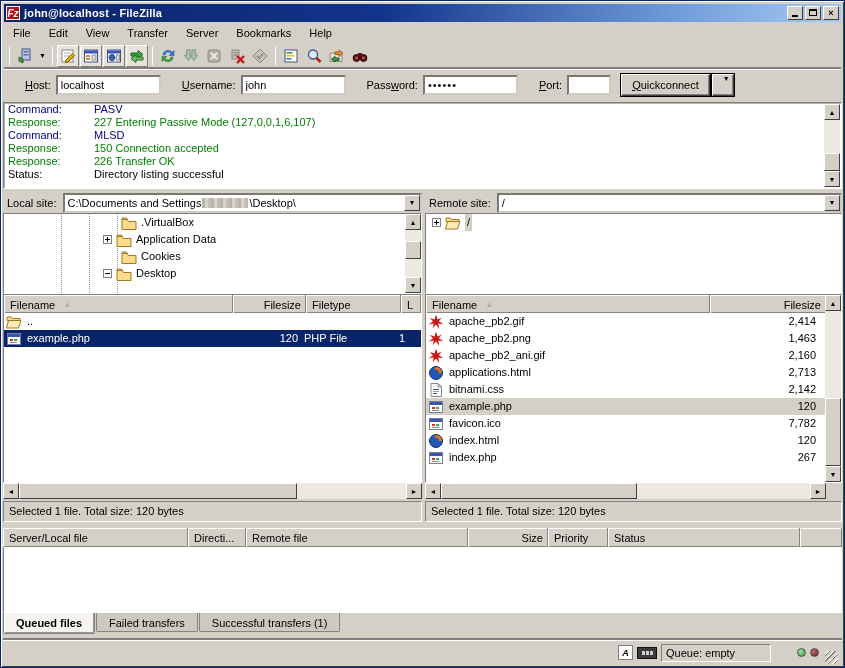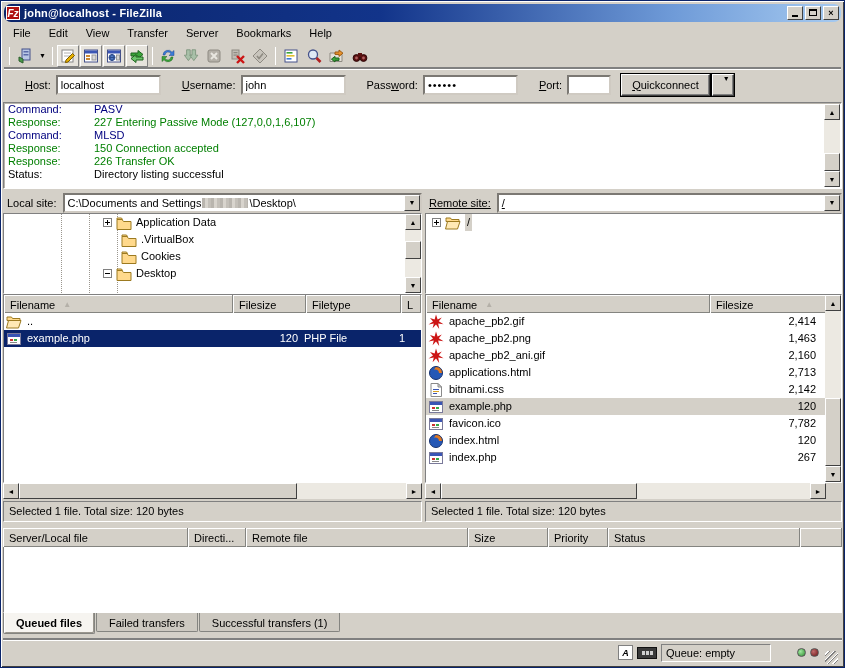--- a/index.html
+++ b/index.html
@@ -4,21 +4,21 @@
 <style>
   * { margin:0; padding:0; box-sizing:border-box; }
   html,body { width:845px; height:668px; overflow:hidden; }
   body { font-family:"Liberation Sans","DejaVu Sans",sans-serif; font-size:11px; color:#000; background:#d4d0c8; }
   #win { position:relative; width:845px; height:668px; background:#d4d0c8;
          border:1px solid #0a246a; box-shadow: inset 1px 1px 0 #fff, inset -1px -1px 0 #404040; }
 
   
   .titlebar { position:absolute; top:3px; left:3px; right:3px; height:18px;
     background:linear-gradient(90deg,#0a246a 0%,#12348a 45%,#6f9bd8 80%,#a6caf0 100%);
-    display:flex; align-items:center; padding:0 2px;border-radius:7px; }
+    display:flex; align-items:center; padding:0 2px; }
   .fzlogo { width:14px; height:14px; background:#b01010; color:#fff; font-weight:bold; font-style:italic;
     font-size:10px; line-height:14px; text-align:center; margin-right:4px; border:1px solid #fff; }
   .wtitle { color:#fff; font-weight:bold; flex:1; letter-spacing:.2px; }
   .wbtns { display:flex; gap:2px; }
   .wbtn { width:16px; height:14px; font-size:9px; line-height:12px; text-align:center;
     border:1px solid; border-color:#fff #404040 #404040 #fff; background:#d4d0c8; color:#000; font-weight:bold; }
   .glyph-min { display:inline-block; width:6px; height:2px; background:#000; margin-top:8px; }
   .glyph-max { display:inline-block; width:8px; height:7px; border:1px solid #000; border-top-width:2px; margin-top:2px; }
 
   
@@ -74,21 +74,21 @@
   .guide { position:absolute; top:0; bottom:0; border-left:1px dotted #9a968e; }
   .expander { width:9px; height:9px; border:1px solid #808080; background:#fff; font-size:9px; line-height:7px; text-align:center; flex:none; margin-right:4px; color:#000; }
   .noexp { width:9px; height:9px; flex:none; margin-right:4px; }
   .ficon { width:16px; height:16px; flex:none; margin-right:4px; }
   .tsel { background:#d4d0c8; padding:0 2px; }
 
   
   .list { position:absolute; top:293px; height:189px; background:#fff; border:1px solid; border-color:#808080 #fff #fff #808080; overflow:hidden; }
   .lhead { display:flex; height:18px; background:#d4d0c8; }
   .hcell { border-right:1px solid #848480; box-shadow:inset 1px 1px 0 #fff, inset 0 -1px 0 #848480; padding:1px 4px 0 6px; flex:none; display:flex; align-items:center; }
-  .hcell.r { }
+  .hcell.r { justify-content:flex-end; }
   .sortasc { color:#b4b0a8; font-size:8px; margin-left:8px; }
   .lrow { display:flex; height:17px; line-height:17px; align-items:center; }
   .lrow .cell { flex:none; padding:0 4px 0 2px; white-space:nowrap; overflow:hidden; }
   .lrow .r { text-align:right; }
   .sel-active { background:#0a246a; color:#fff; }
   .sel-inactive { background:#d4d0c8; }
   .fileicon { width:16px; height:16px; flex:none; margin:0 3px 0 2px; }
 
   .hscroll { position:absolute; top:482px; height:16px; }
   .statusline { position:absolute; top:500px; height:21px; border:1px solid; border-color:#808080 #fff #fff #808080; background:#d4d0c8; line-height:19px; padding-left:5px; }
@@ -344,49 +344,49 @@
   <div class="sitebar" style="top:191px; left:2px; width:419px;">
     <span class="lab">Local site:</span>
     <span class="combo">
       <span><span>C:\Documents and Settings</span><span class="blur"></span><span>\Desktop\</span></span>
       <span class="cbtn">
           <span>▼</span>
         </span>
     </span>
   </div>
 
-  <div class="sitebar" style="top:191px; left:424px; right:2px;text-decoration:underline;">
+  <div class="sitebar" style="top:191px; left:424px; right:2px;">
     <span class="lab">Remote site:</span>
     <span class="combo">
       <span>/</span>
       <span class="cbtn">
           <span>▼</span>
         </span>
     </span>
   </div>
 
   <div class="tree" style="left:2px; width:419px;">
     <span class="guide" style="left:57px"></span>
     <span class="guide" style="left:85px"></span>
     <span class="guide" style="left:113px"></span>
-    <div class="trow" style="padding-left:99px">
-      <svg class="expander" style="border:none;width:9px;height:9px" viewBox="0 0 9 9">
-          <use href="#i-expander-p"></use>
-        </svg>
-      <svg class="ficon" viewBox="0 0 16 16">
-          <use href="#i-folder"></use>
-        </svg>
-      <span>Application Data</span>
-    </div>
     <div class="trow" style="padding-left:104px">
       <span class="noexp"></span>
       <svg class="ficon" viewBox="0 0 16 16">
           <use href="#i-folder"></use>
         </svg>
       <span>.VirtualBox</span>
+    </div>
+    <div class="trow" style="padding-left:99px">
+      <svg class="expander" style="border:none;width:9px;height:9px" viewBox="0 0 9 9">
+          <use href="#i-expander-p"></use>
+        </svg>
+      <svg class="ficon" viewBox="0 0 16 16">
+          <use href="#i-folder"></use>
+        </svg>
+      <span>Application Data</span>
     </div>
     <div class="trow" style="padding-left:104px">
       <span class="noexp"></span>
       <svg class="ficon" viewBox="0 0 16 16">
           <use href="#i-folder"></use>
         </svg>
       <span>Cookies</span>
     </div>
     <div class="trow" style="padding-left:99px">
       <svg class="expander" style="border:none;width:9px;height:9px" viewBox="0 0 9 9">

